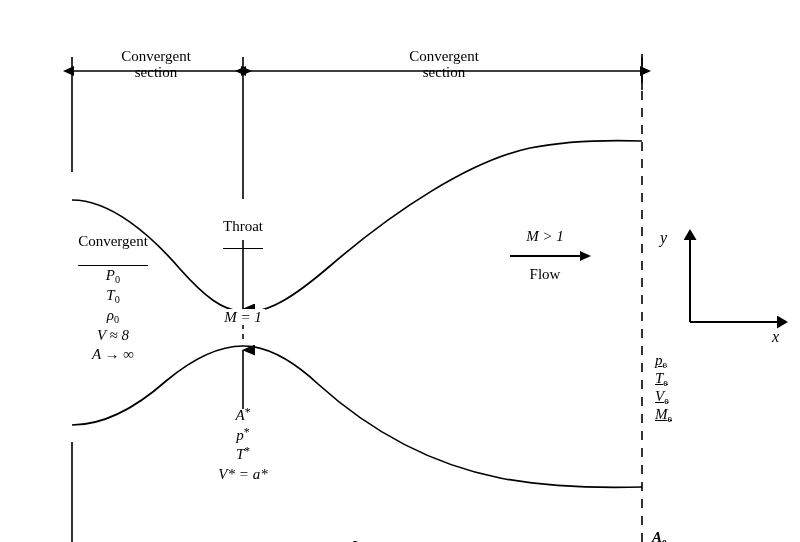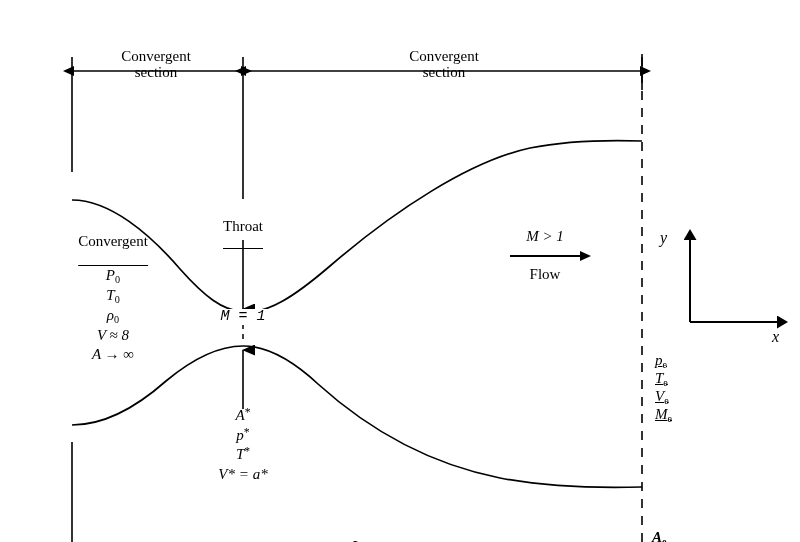--- a/index.html
+++ b/index.html
@@ -133,21 +133,21 @@
       <span>ρ</span><sub>0</sub>
     </div>
     <div class="sz-15 serif-italic">V ≈ 8</div>
     <div class="sz-15 serif-italic">A → ∞</div>
   </div>
 
   <div class="lbl sz-15 txt-roman ctr" style="left:243px; top:174px;">
     <span class="underline-head">Throat</span>
   </div>
 
-  <div class="lbl sz-15 serif-italic ctr" style="left:243px; top:265px; background:#fff; padding:0 3px;font-family:Liberation Mono, monospace;">M = 1</div>
+  <div class="lbl sz-15 serif-italic ctr" style="left:243px; top:265px; background:#fff; padding:0 3px;">M = 1</div>
 
   <div class="lbl stack" style="left:243px; top:362px;">
     <div class="sz-15 serif-italic">
       <span>A</span><sup class="star">*</sup>
     </div>
     <div class="sz-15 serif-italic">
       <span>p</span><sup class="star">*</sup>
     </div>
     <div class="sz-15 serif-italic">
       <span>T</span><sup class="star">*</sup>

